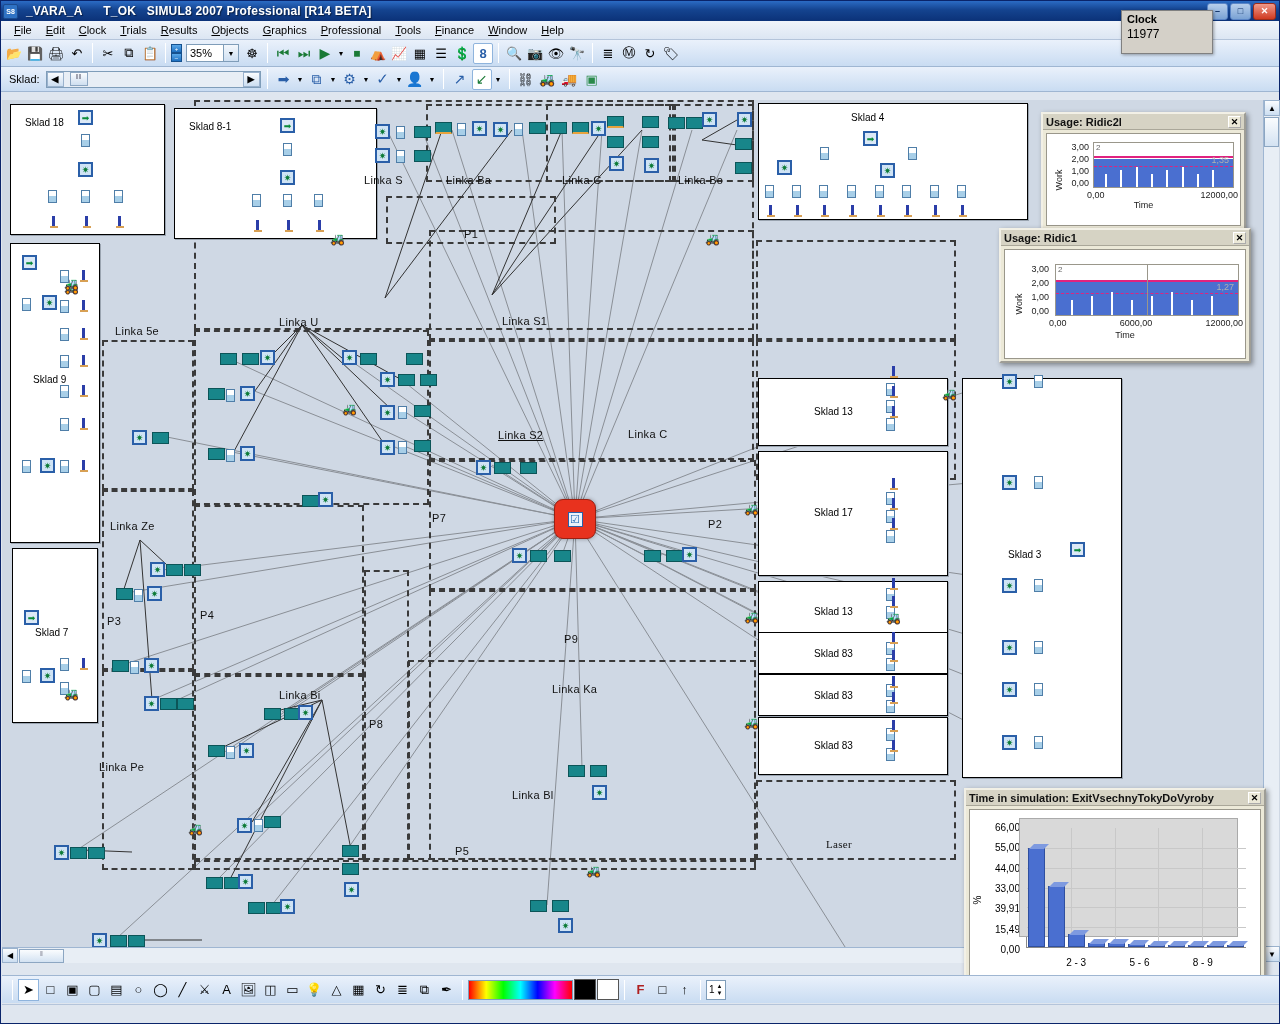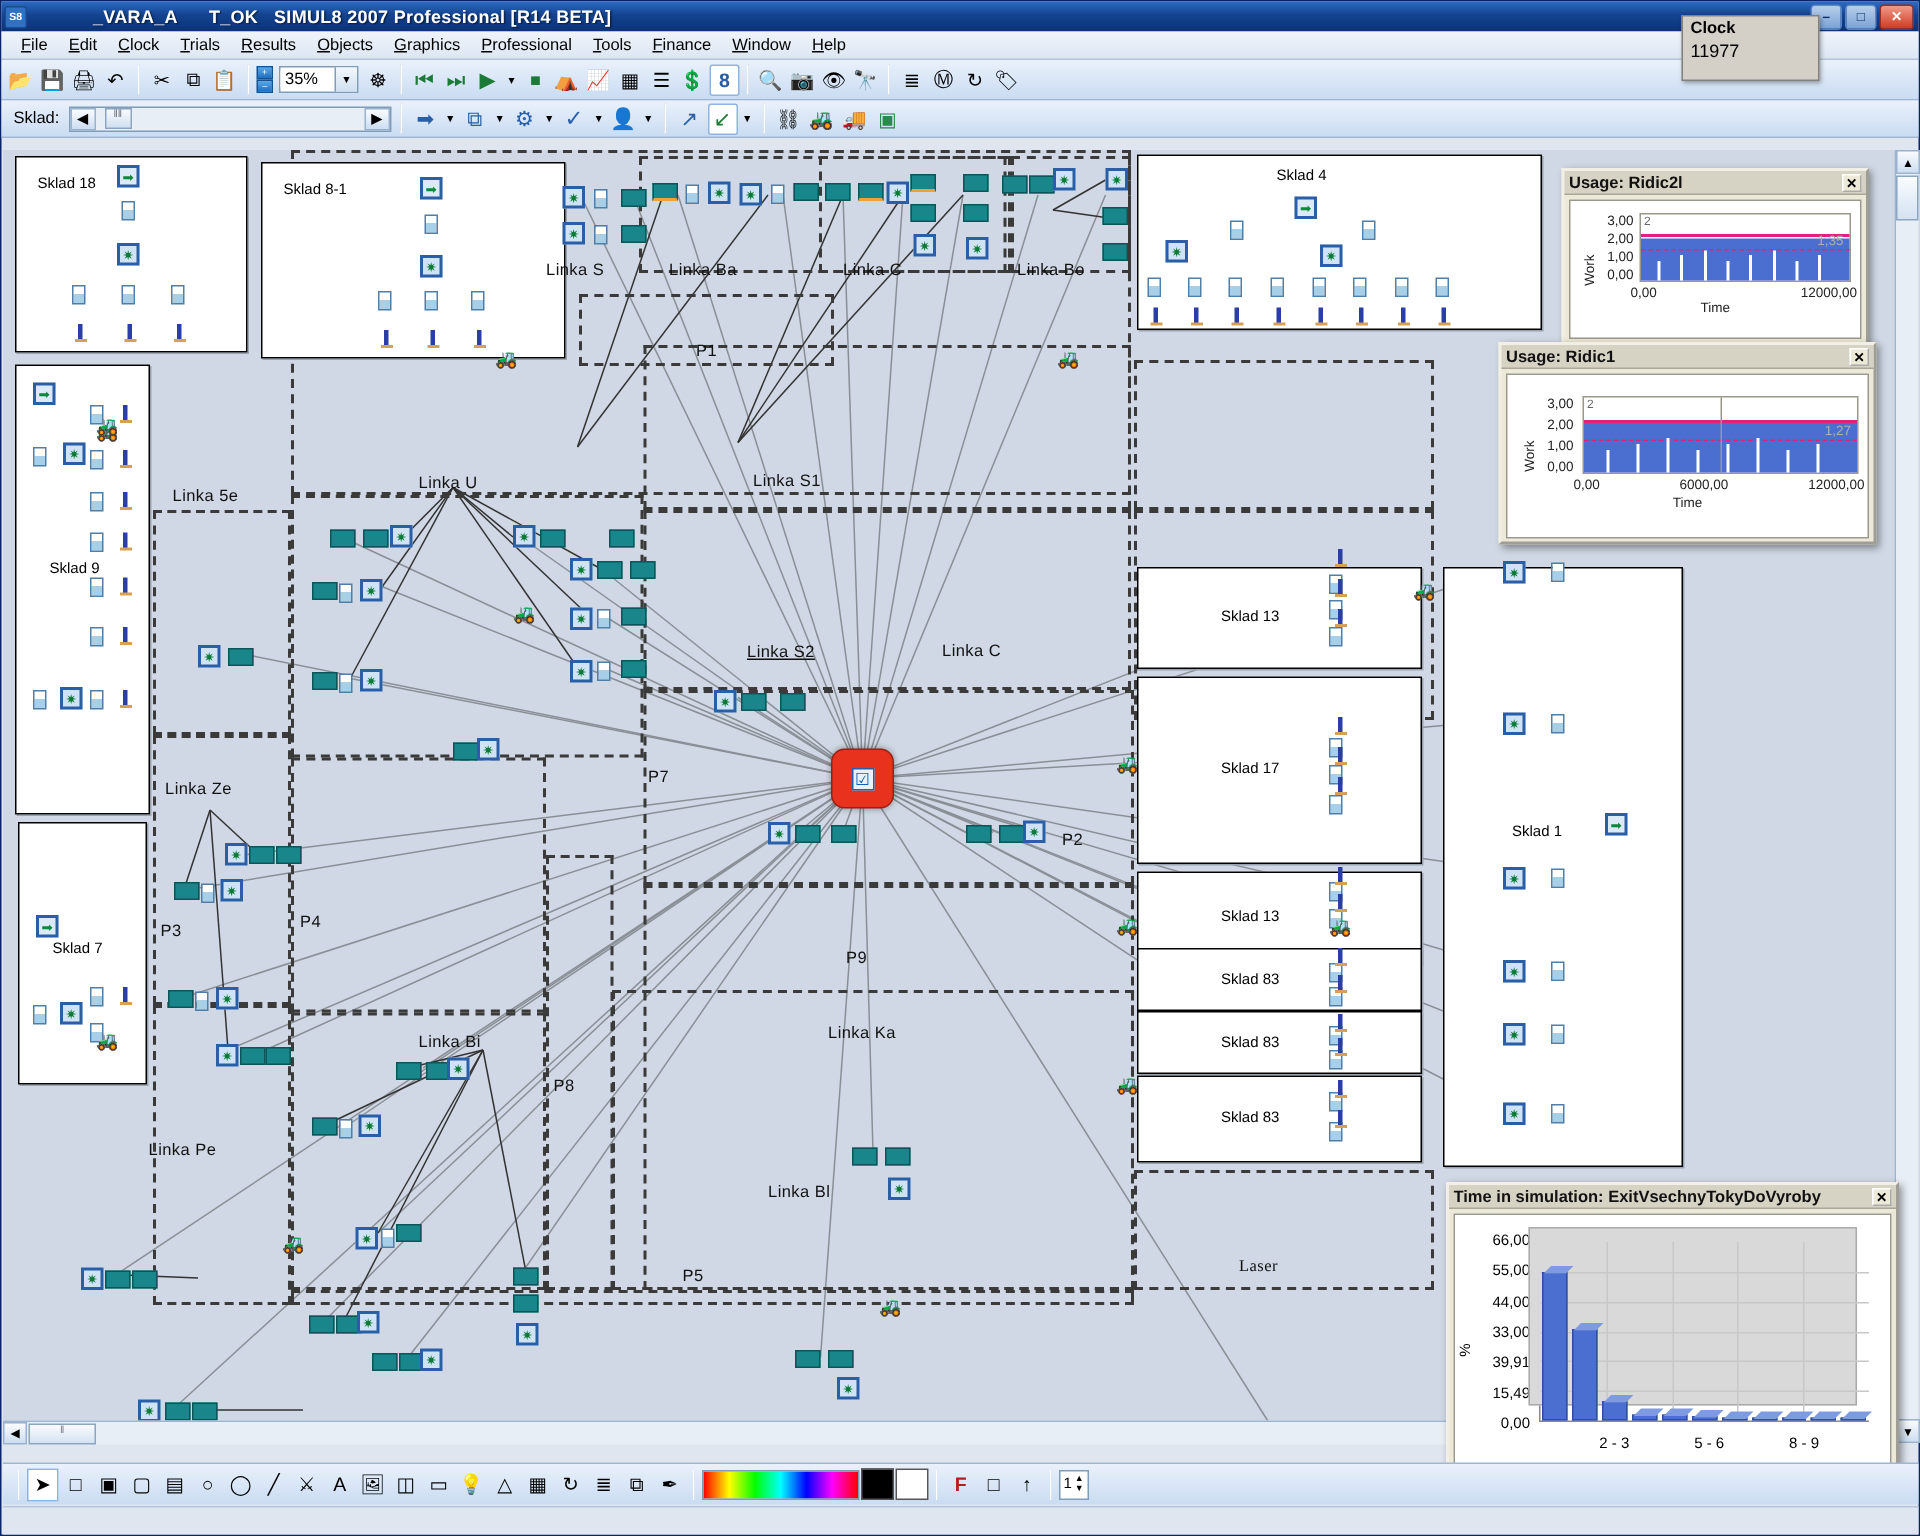--- a/index.html
+++ b/index.html
@@ -13,21 +13,21 @@
 
   
   .titlebar {
     height:20px; background:linear-gradient(#2b6bc4,#14438f 45%,#0b3278);
     display:flex; align-items:center; padding:0 2px; color:#fff;
   }
   .tb-logo { width:15px;height:15px;background:#2f72c4;border:1px solid #1b4b8f;
     border-radius:2px;color:#fff;font-size:7px;font-weight:bold;display:flex;
     align-items:center;justify-content:center;margin-right:8px; }
   .tb-title { font-size:12px; font-weight:bold; letter-spacing:.2px;
-    text-shadow:1px 1px 1px rgba(0,0,0,.5); white-space:pre;margin-left:36px; }
+    text-shadow:1px 1px 1px rgba(0,0,0,.5); white-space:pre; }
   .tb-spacer { flex:1; }
   .tb-btns { display:flex; gap:2px; margin-right:1px; }
   .tb-btn { width:21px;height:17px;border:1px solid #5a85c7;border-radius:3px;
     background:linear-gradient(#b7ceeb,#7aa2d4); display:flex;align-items:center;
     justify-content:center;font-size:9px;color:#0b2d63;font-weight:bold; }
   .tb-btn.close { background:linear-gradient(#f09a8a,#cf3a21); color:#fff;
     border-color:#9e2c19; width:23px; }
 
   
   .menubar { height:19px; background:linear-gradient(#f0f4fa,#dce6f3);
@@ -429,21 +429,21 @@
         <div class="whouse" style="left: 756px; top: 532px; width: 190px; height: 42px;">
           <div class="wh-title" style="left: 55px; top: 15px;">Sklad 83</div>
         </div>
         <div class="whouse" style="left: 756px; top: 574px; width: 190px; height: 42px;">
           <div class="wh-title" style="left: 55px; top: 15px;">Sklad 83</div>
         </div>
         <div class="whouse" style="left: 756px; top: 617px; width: 190px; height: 58px;">
           <div class="wh-title" style="left: 55px; top: 22px;">Sklad 83</div>
         </div>
         <div class="whouse" style="left: 960px; top: 278px; width: 160px; height: 400px;">
-          <div class="wh-title" style="left: 45px; top: 170px;">Sklad 1</div>
+          <div class="wh-title" style="left: 45px; top: 170px;">Sklad 3</div>
         </div>
       </div>
     <div id="nodes">
         <div class="entry" style="left: 76px; top: 10px;">➡</div>
         <div class="queue" style="left: 79px; top: 34px;"></div>
         <div class="gearbox" style="left: 76px; top: 62px;">✷</div>
         <div class="queue" style="left: 46px; top: 90px;"></div>
         <div class="queue" style="left: 79px; top: 90px;"></div>
         <div class="queue" style="left: 112px; top: 90px;"></div>
         <div class="resico" style="left: 48px; top: 116px;"></div>
@@ -669,21 +669,21 @@
         <div class="zone-lbl" style="left: 444px; top: 74px;">Linka Ba</div>
         <div class="zone-lbl" style="left: 560px; top: 74px;">Linka C</div>
         <div class="zone-lbl" style="left: 676px; top: 74px;">Linka Bo</div>
         <div class="zone-lbl" style="left: 462px; top: 128px;">P1</div>
         <div class="zone-lbl" style="left: 277px; top: 216px;">Linka U</div>
         <div class="zone-lbl" style="left: 113px; top: 225px;">Linka 5e</div>
         <div class="zone-lbl" style="left: 500px; top: 215px;">Linka  S1</div>
         <div class="zone-lbl" style="left: 496px; top: 329px; text-decoration: underline;">Linka  S2</div>
         <div class="zone-lbl" style="left: 626px; top: 328px;">Linka C</div>
         <div class="zone-lbl" style="left: 430px; top: 412px;">P7</div>
-        <div class="zone-lbl" style="left: 706px; top: 418px; margin-top: 36px;">P2</div>
+        <div class="zone-lbl" style="left: 706px; top: 418px;">P2</div>
         <div class="zone-lbl" style="left: 108px; top: 420px;">Linka Ze</div>
         <div class="zone-lbl" style="left: 105px; top: 515px;">P3</div>
         <div class="zone-lbl" style="left: 198px; top: 509px;">P4</div>
         <div class="zone-lbl" style="left: 562px; top: 533px;">P9</div>
         <div class="zone-lbl" style="left: 277px; top: 589px;">Linka Bi</div>
         <div class="zone-lbl" style="left: 367px; top: 618px;">P8</div>
         <div class="zone-lbl" style="left: 550px; top: 583px;">Linka Ka</div>
         <div class="zone-lbl" style="left: 97px; top: 661px;">Linka Pe</div>
         <div class="zone-lbl" style="left: 510px; top: 689px;">Linka Bl</div>
         <div class="zone-lbl" style="left: 453px; top: 745px;">P5</div>

